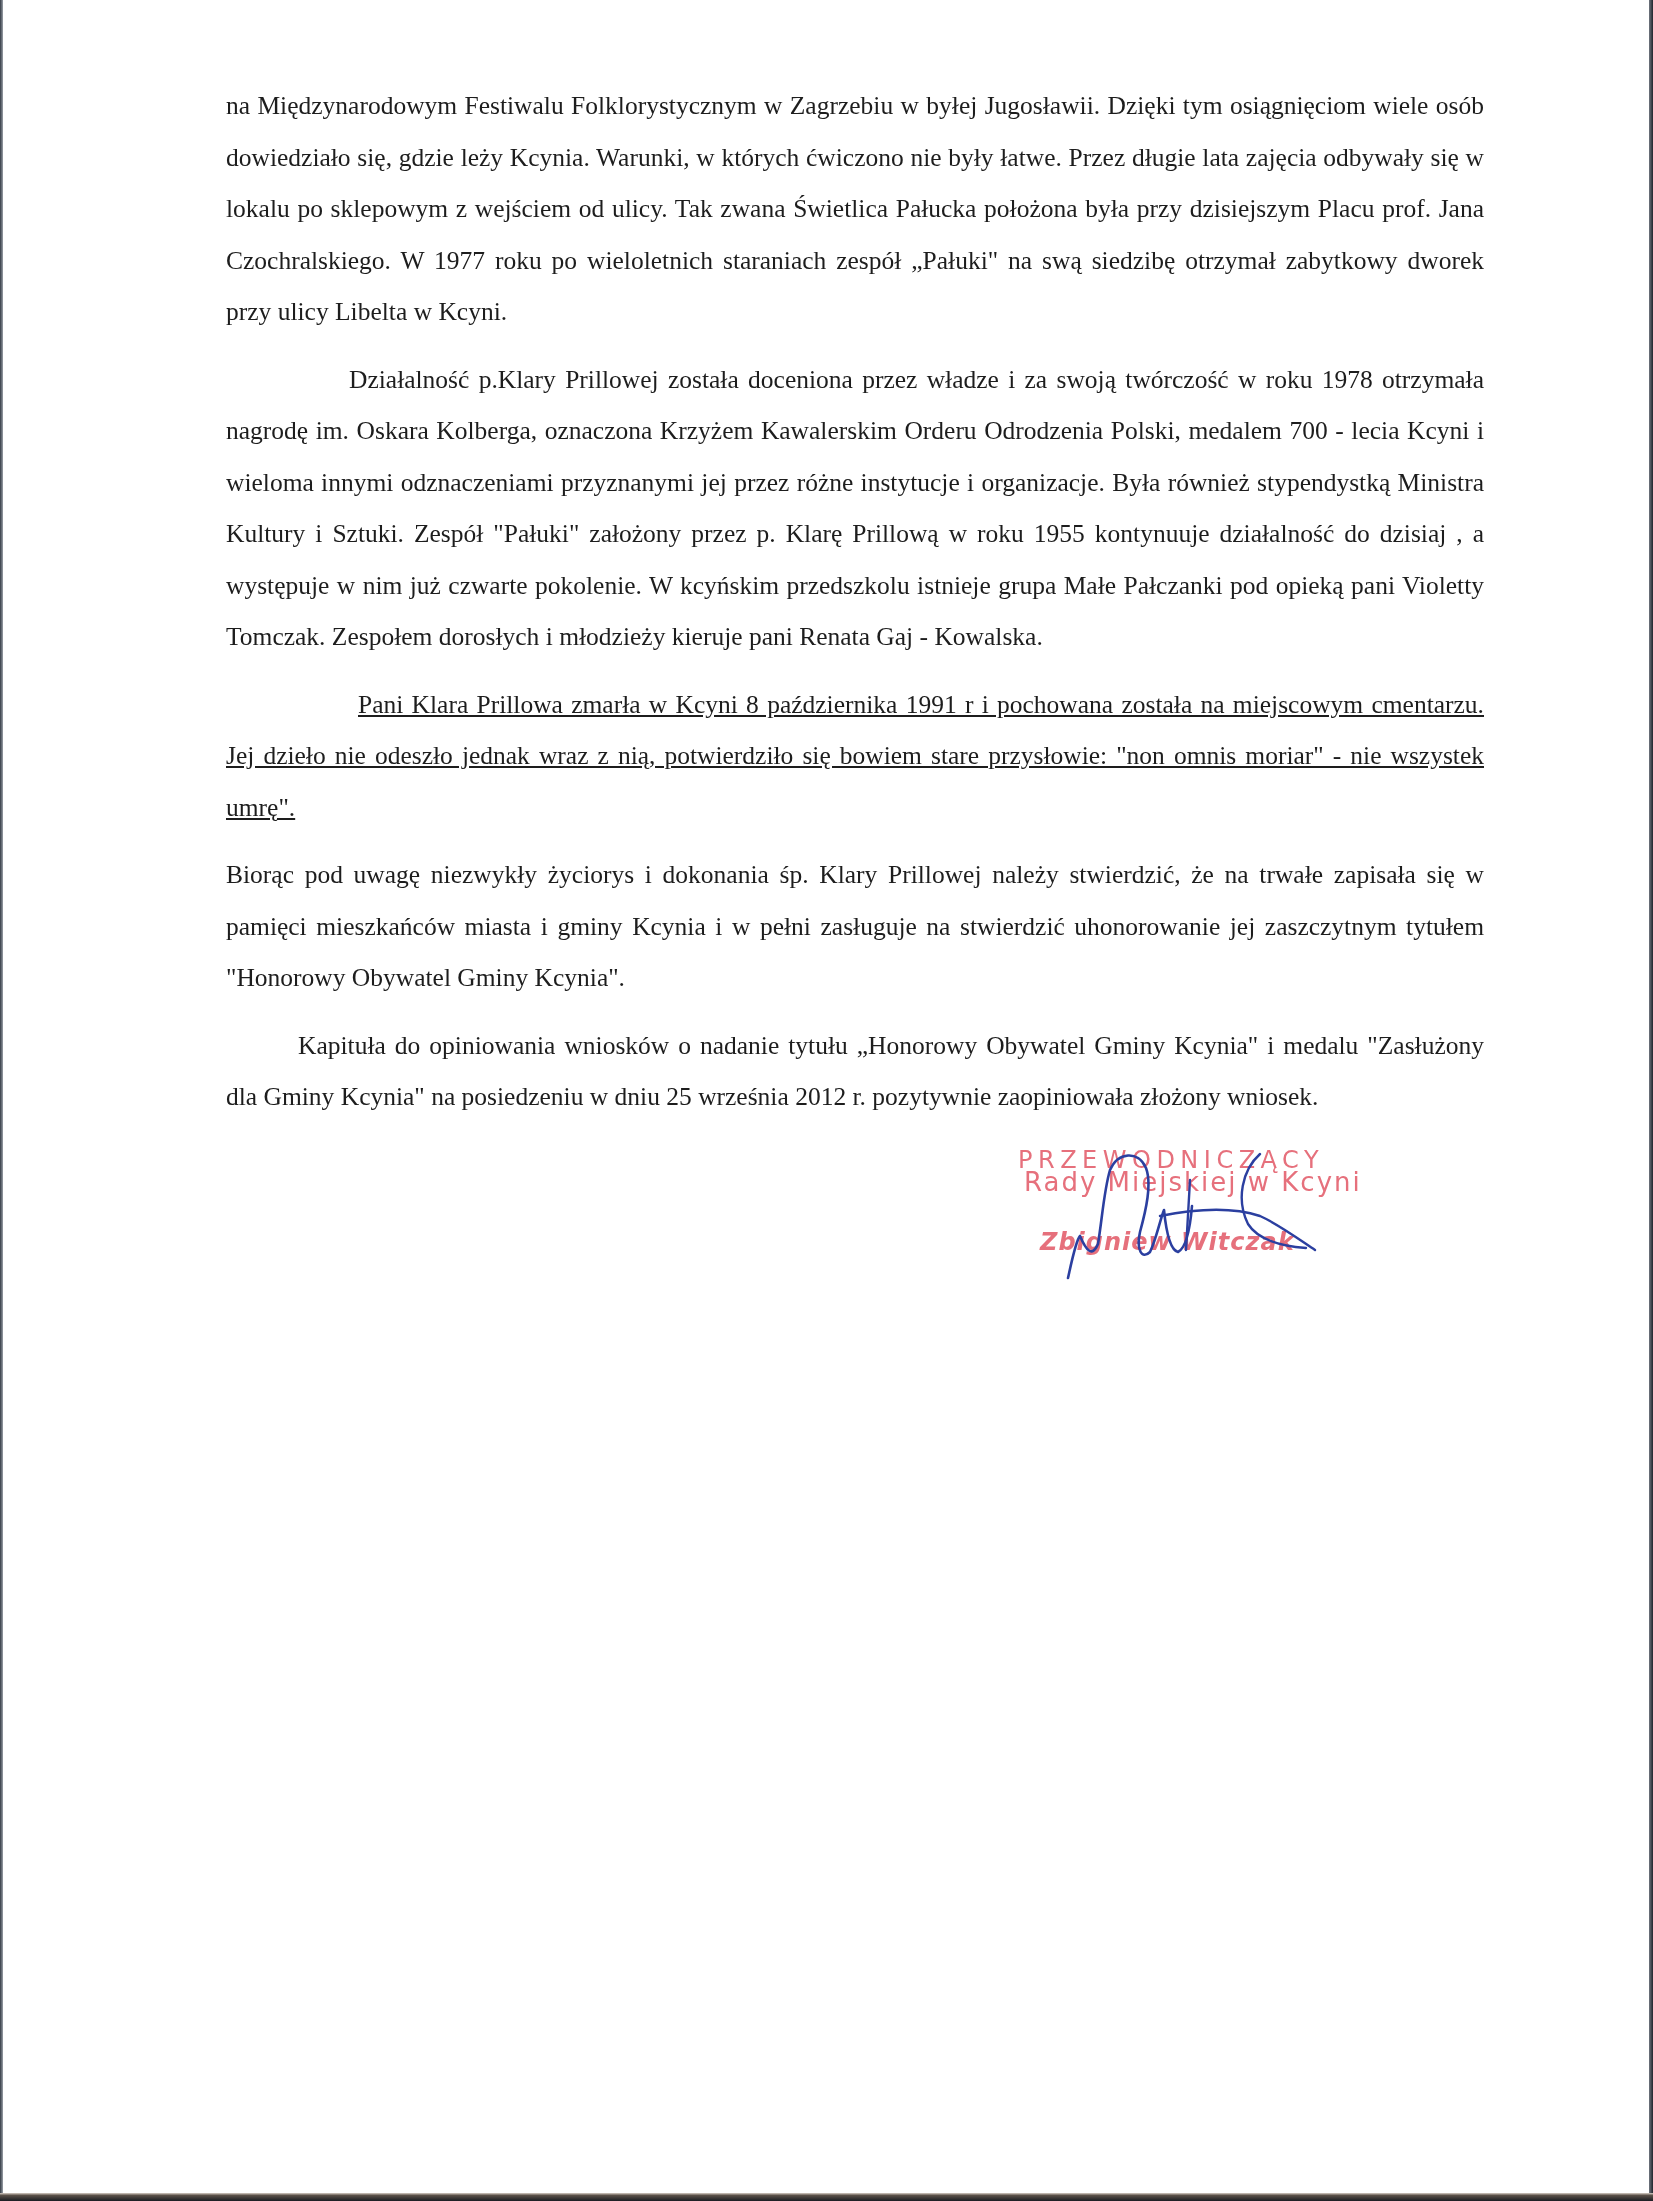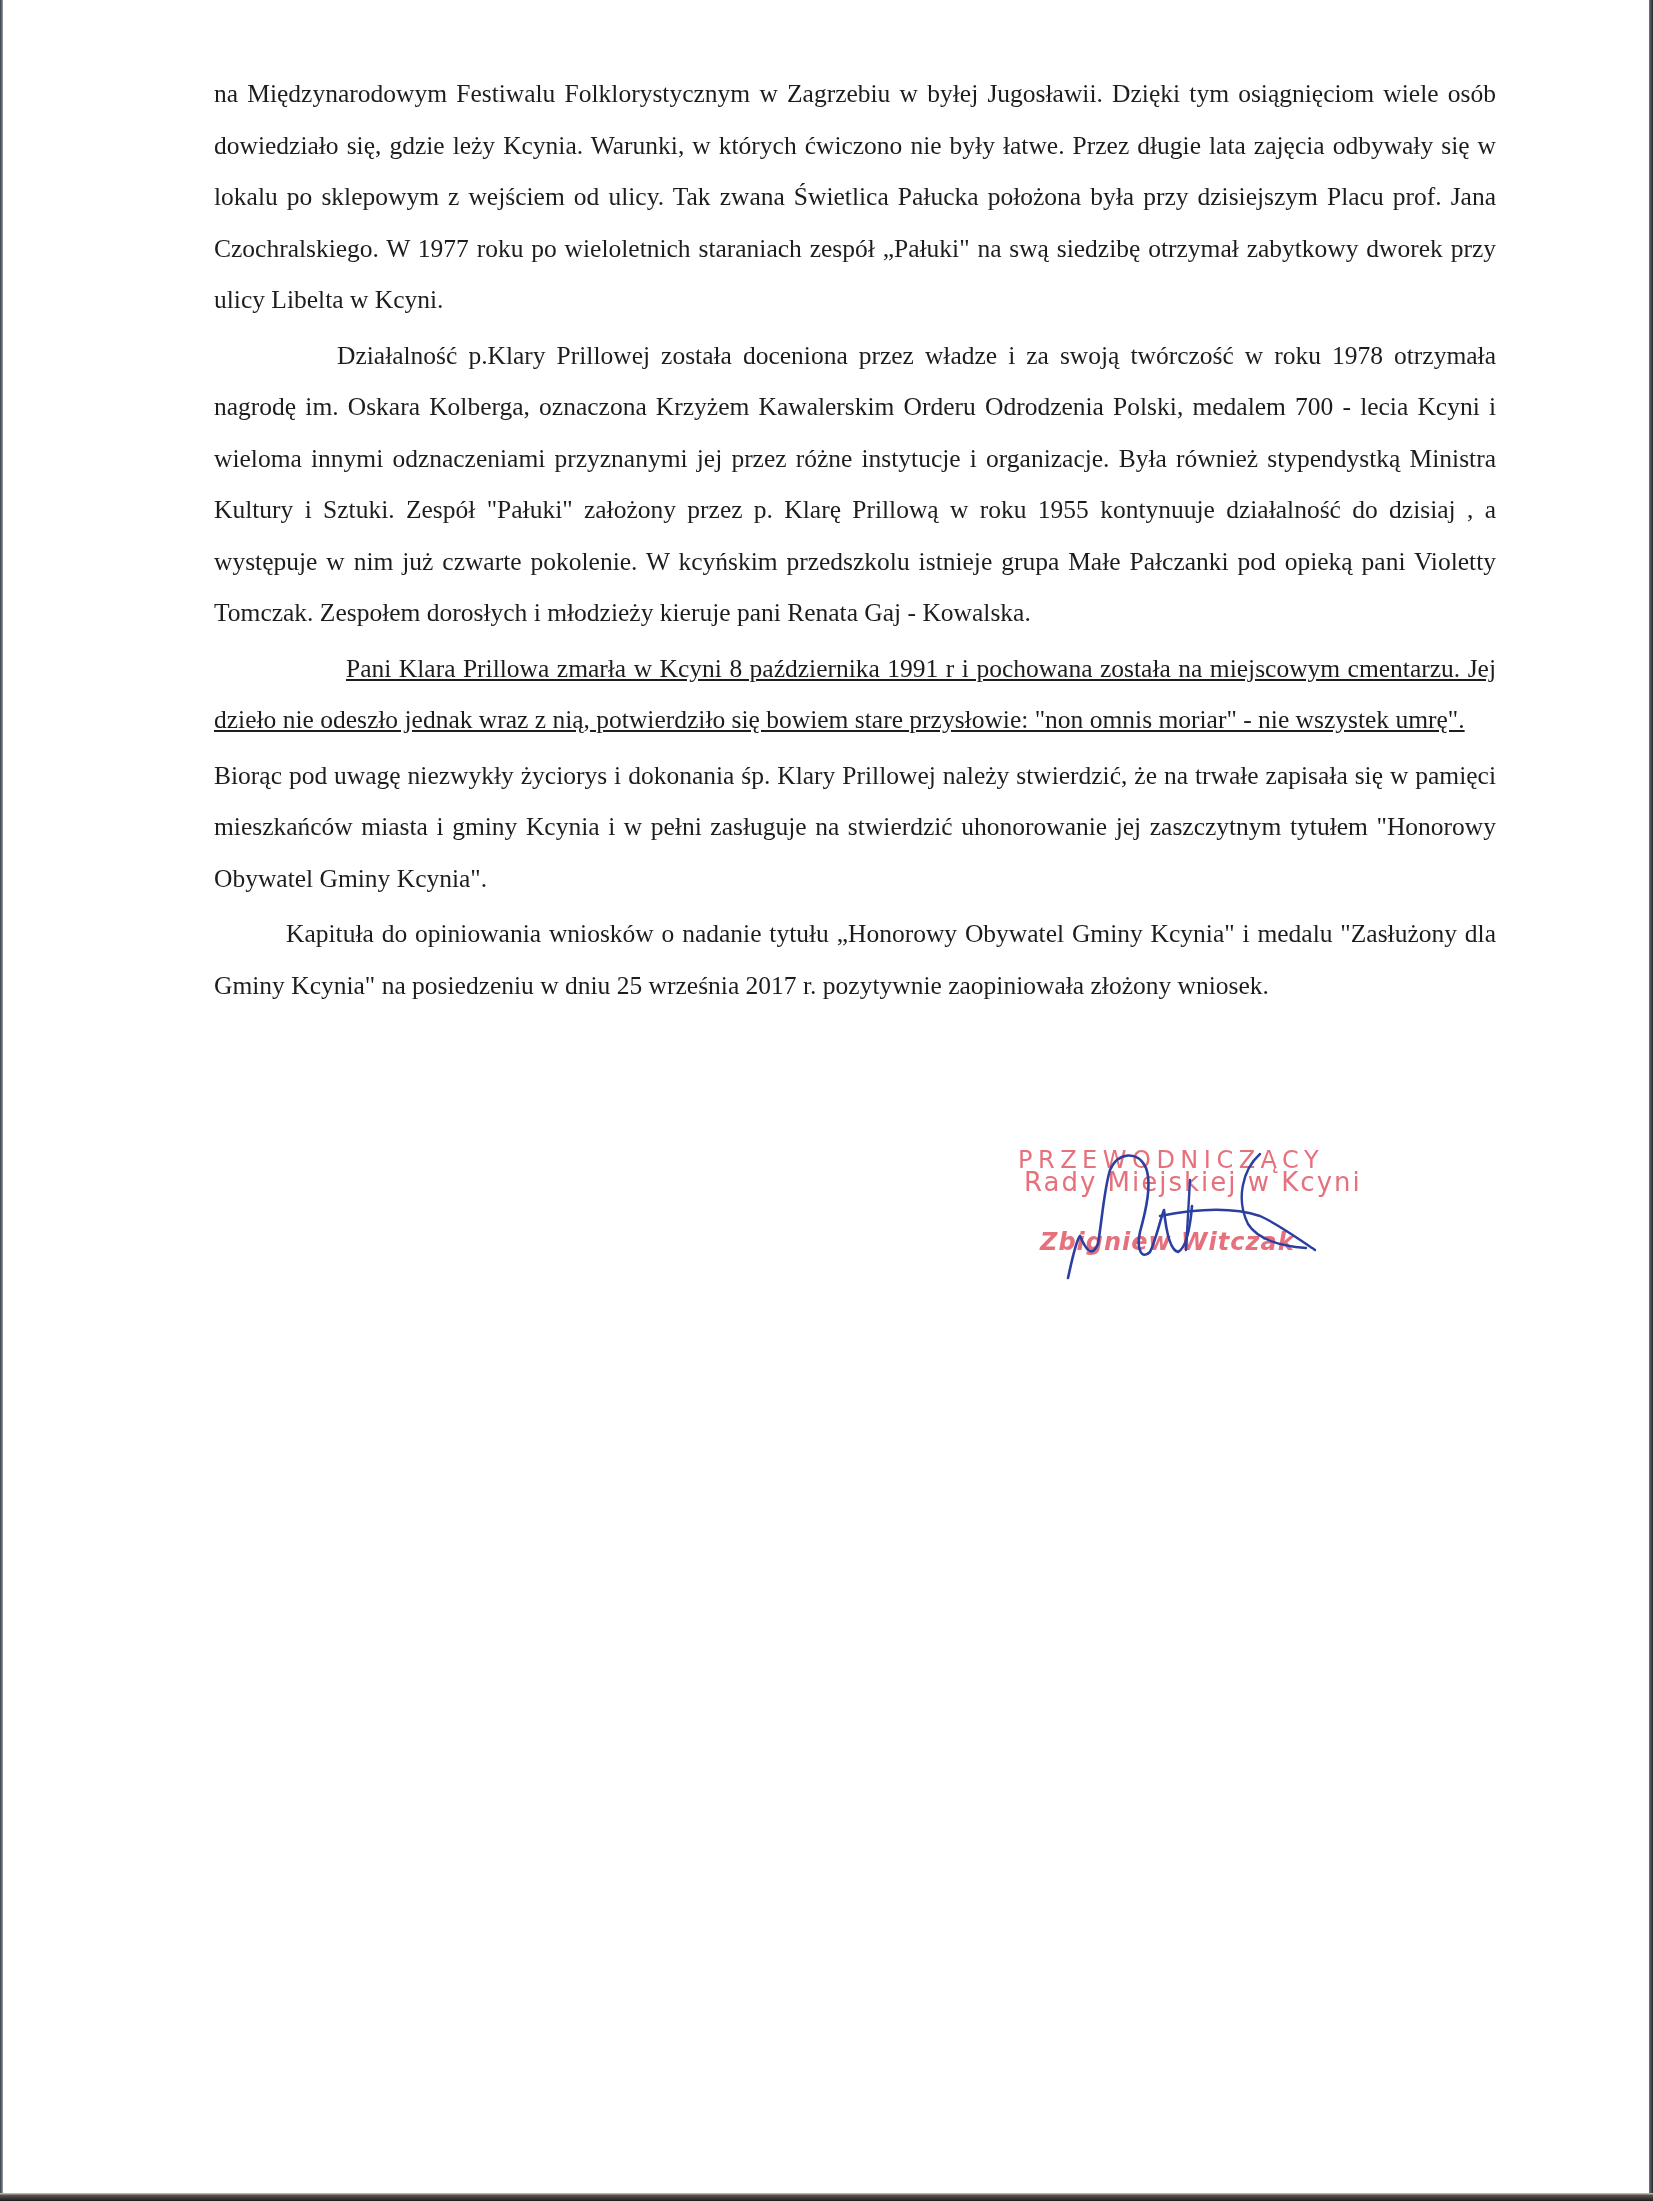--- a/index.html
+++ b/index.html
@@ -30,21 +30,21 @@
     .body-text {
       position: absolute;
       left: 210px;
       top: 64px;
       width: 1290px;
       font-size: 25.5px;
       line-height: 51.5px;
       text-align: justify;
     }
     .body-text p {
-      margin: 4px;
+      margin: 16px;
     }
     .indent-1 { text-indent: 123px; }
     .indent-2 { text-indent: 132px; text-decoration: underline; }
     .indent-3 { text-indent: 72px; }
     .no-indent { text-indent: 0; }
 
     .stamp {
       position: absolute;
       left: 1010px;
       top: 1140px;
@@ -85,21 +85,21 @@
 
 <div class="scan-edge-left"></div>
 <div class="scan-edge-right"></div>
 <div class="scan-edge-bottom"></div>
 
 <main class="body-text">
   <p class="no-indent">na Międzynarodowym Festiwalu Folklorystycznym w Zagrzebiu w byłej Jugosławii. Dzięki tym osiągnięciom wiele osób dowiedziało się, gdzie leży Kcynia. Warunki, w których ćwiczono nie były łatwe. Przez długie lata zajęcia odbywały się w lokalu po sklepowym z wejściem od ulicy. Tak zwana Świetlica Pałucka położona była przy dzisiejszym Placu prof. Jana Czochralskiego. W 1977 roku po wieloletnich staraniach zespół „Pałuki" na swą siedzibę otrzymał zabytkowy dworek przy ulicy Libelta w Kcyni.</p>
   <p class="indent-1">Działalność p.Klary Prillowej została doceniona przez władze i za swoją twórczość w roku 1978 otrzymała nagrodę im. Oskara Kolberga, oznaczona Krzyżem Kawalerskim Orderu Odrodzenia Polski, medalem 700 - lecia Kcyni i wieloma innymi odznaczeniami przyznanymi jej przez różne instytucje i organizacje. Była również stypendystką Ministra Kultury i Sztuki. Zespół "Pałuki" założony przez p. Klarę Prillową w roku 1955 kontynuuje działalność do dzisiaj , a występuje w nim już czwarte pokolenie. W kcyńskim przedszkolu istnieje grupa Małe Pałczanki pod opieką pani Violetty Tomczak. Zespołem dorosłych i młodzieży kieruje pani Renata Gaj - Kowalska.</p>
   <p class="indent-2">Pani Klara Prillowa zmarła w Kcyni 8 października 1991 r i pochowana została na miejscowym cmentarzu. Jej dzieło nie odeszło jednak wraz z nią, potwierdziło się bowiem stare przysłowie: "non omnis moriar" - nie wszystek umrę".</p>
   <p class="no-indent">Biorąc pod uwagę niezwykły życiorys i dokonania śp. Klary Prillowej należy stwierdzić, że na trwałe zapisała się w pamięci mieszkańców miasta i gminy Kcynia i w pełni zasługuje na stwierdzić uhonorowanie jej zaszczytnym tytułem "Honorowy Obywatel Gminy Kcynia".</p>
-  <p class="indent-3">Kapituła do opiniowania wniosków o nadanie tytułu „Honorowy Obywatel Gminy Kcynia" i medalu "Zasłużony dla Gminy Kcynia" na posiedzeniu w dniu 25 września 2017 r. pozytywnie zaopiniowała złożony wniosek.</p>
+  <p class="indent-3">Kapituła do opiniowania wniosków o nadanie tytułu „Honorowy Obywatel Gminy Kcynia" i medalu "Zasłużony dla Gminy Kcynia" na posiedzeniu w dniu 25 września 2012 r. pozytywnie zaopiniowała złożony wniosek.</p>
 </main>
 
 <div class="stamp">
   <div class="stamp-line stamp-title">PRZEWODNICZĄCY</div>
   <div class="stamp-line stamp-sub">Rady Miejskiej w Kcyni</div>
   <div class="stamp-line stamp-name">Zbigniew Witczak</div>
   <svg class="signature" viewBox="0 0 320 160">
     <path fill="none" stroke="#2b3fa0" stroke-width="2.6" stroke-linecap="round" stroke-linejoin="round" d="M58 138 C62 120 66 100 70 96 C76 110 82 118 88 104 C92 80 94 50 100 30 C108 12 128 10 136 28 C142 44 136 70 130 92 C126 110 132 120 140 112 C146 100 150 80 154 70 C156 90 160 110 168 112 C176 108 180 90 182 66"></path>
     <path fill="none" stroke="#2b3fa0" stroke-width="2.4" stroke-linecap="round" d="M150 76 C180 70 220 66 250 76 C268 84 290 100 305 110"></path>
     <path fill="none" stroke="#2b3fa0" stroke-width="2.4" stroke-linecap="round" d="M250 14 C232 30 226 60 238 84 C248 100 270 106 296 108"></path>

